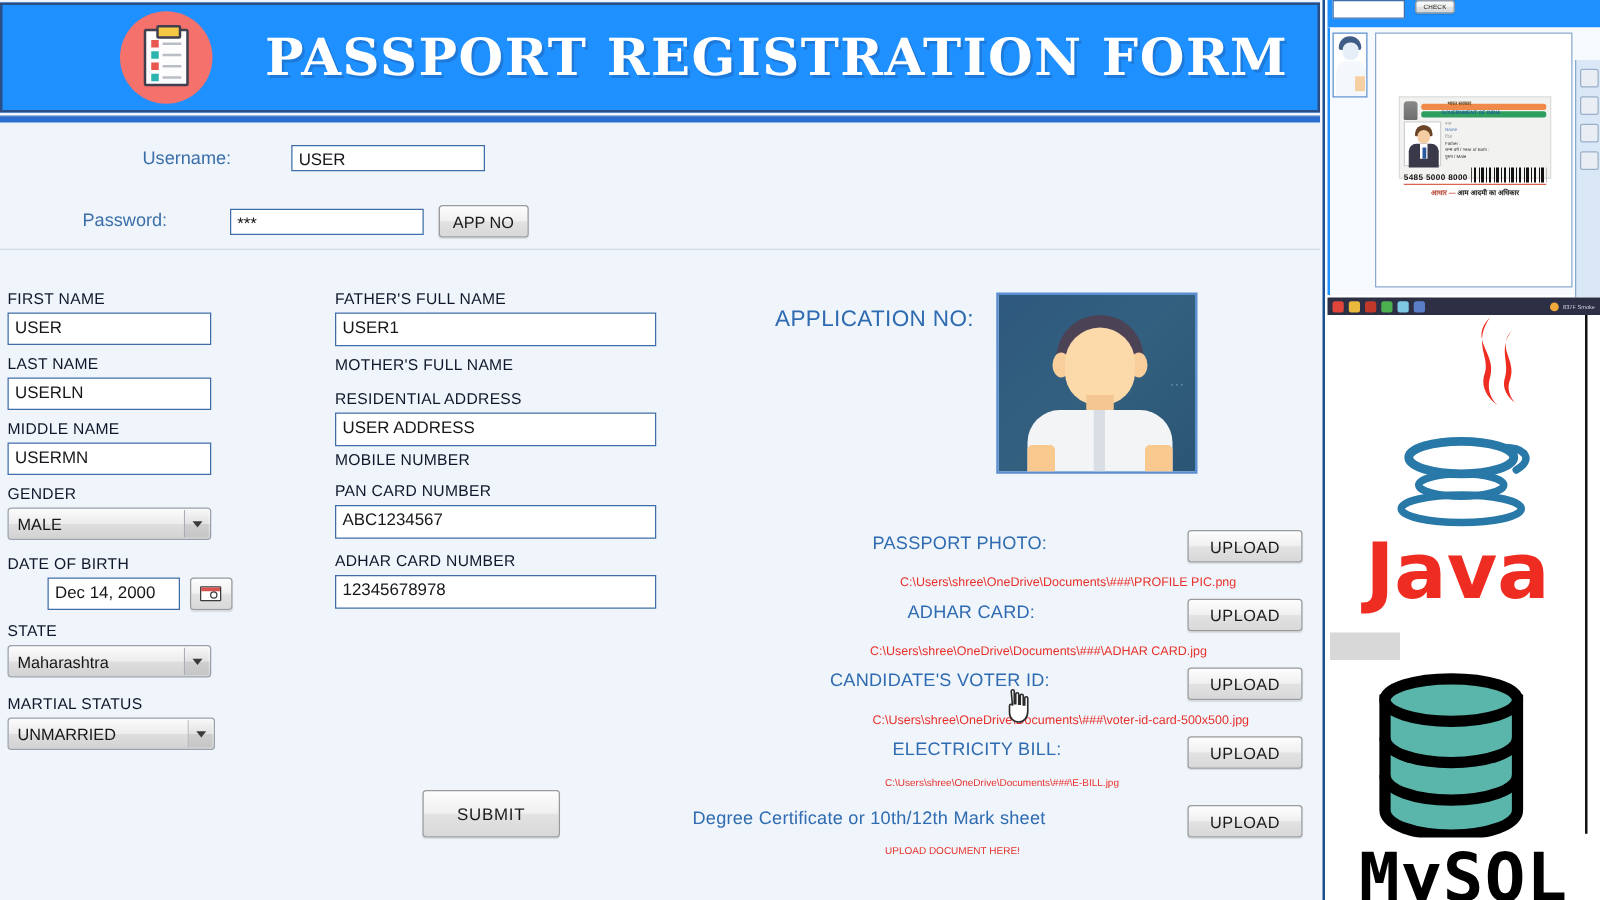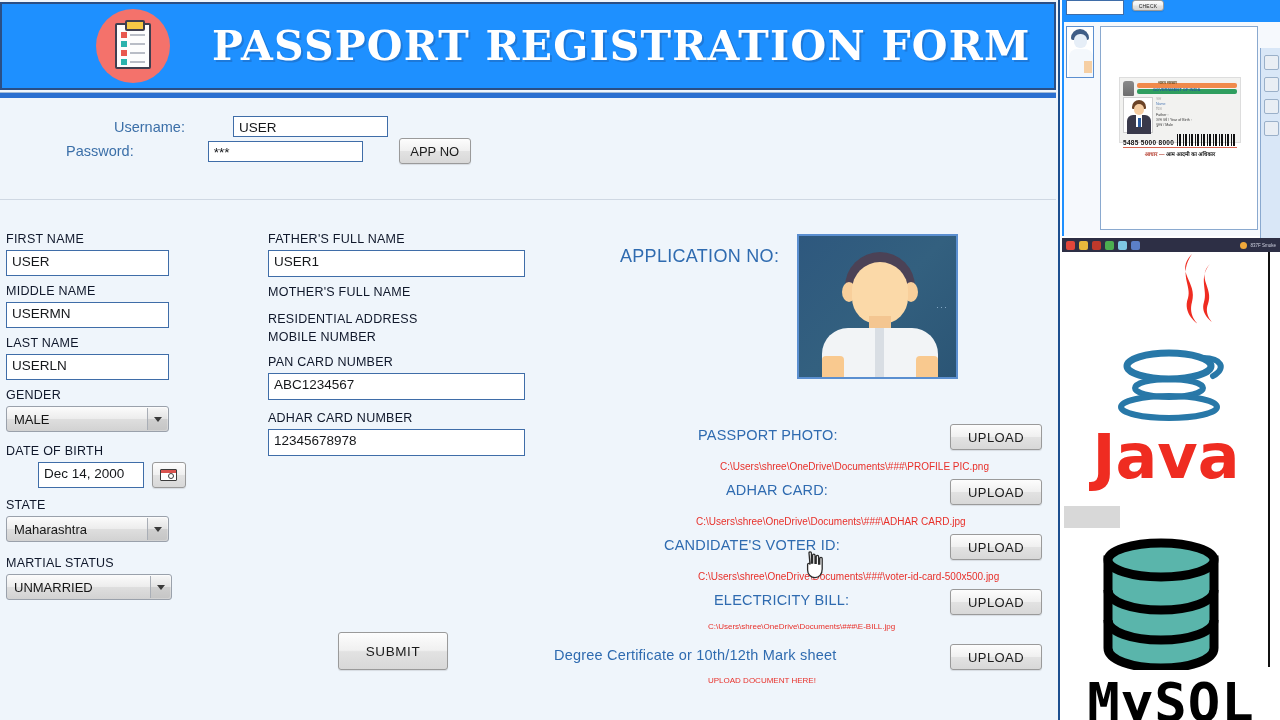--- a/index.html
+++ b/index.html
@@ -285,48 +285,48 @@
       </div>
       <div class="banner-title">PASSPORT REGISTRATION FORM</div>
     </div>
     <div class="banner-underbar"></div>
 
     <div class="login-strip">
       <div class="login-row" style="left:66px; top:16px;margin-left:48px;">
         <span class="lbl-blue">Username:</span>
         <span class="tf" style="margin-left:48px; width:155px;">USER</span>
       </div>
-      <div class="login-row" style="left:66px; top:38px;gap:24px;">
+      <div class="login-row" style="left:66px; top:64px;">
         <span class="lbl-blue">Password:</span>
         <span class="tf" style="margin-left:50px; width:155px;">***</span>
         <span class="btn" style="margin-left:12px; width:72px; height:26px;">APP NO</span>
       </div>
       <div class="appno-wrap">
         <span class="appno-label">APPLICATION NO:</span>
         <span class="appno-value">132</span>
       </div>
     </div>
 
     <div class="form-area">
 
       <div class="col-left">
 
         <div class="fgroup">
           <span class="field-label">FIRST NAME</span>
           <div class="tf in-left">USER</div>
         </div>
 
         <div class="fgroup">
+          <span class="field-label">LAST NAME</span>
+          <div class="tf in-left">USERLN</div>
+        </div>
+
+        <div class="fgroup">
           <span class="field-label">MIDDLE NAME</span>
           <div class="tf in-left">USERMN</div>
-        </div>
-
-        <div class="fgroup">
-          <span class="field-label">LAST NAME</span>
-          <div class="tf in-left">USERLN</div>
         </div>
 
         <div class="fgroup" style="margin-bottom:12px;">
           <span class="field-label">GENDER</span>
           <div class="combo combo-left">
             <span>MALE</span>
             <span class="combo-arrowbox">
                 <i class="caret"></i>
               </span>
           </div>
@@ -369,20 +369,21 @@
           <span class="field-label">FATHER'S FULL NAME</span>
           <div class="tf in-mid">USER1</div>
         </div>
 
         <div class="fgroup" style="margin-bottom:13px;">
           <span class="field-label">MOTHER'S FULL NAME</span>
         </div>
 
         <div class="fgroup" style="margin-bottom:4px;">
           <span class="field-label">RESIDENTIAL ADDRESS</span>
+          <div class="tf in-mid">USER ADDRESS</div>
         </div>
 
         <div class="fgroup" style="margin-bottom:11px;">
           <span class="field-label">MOBILE NUMBER</span>
         </div>
 
         <div class="fgroup" style="margin-bottom:11px;">
           <span class="field-label">PAN CARD NUMBER</span>
           <div class="tf in-mid">ABC1234567</div>
         </div>

